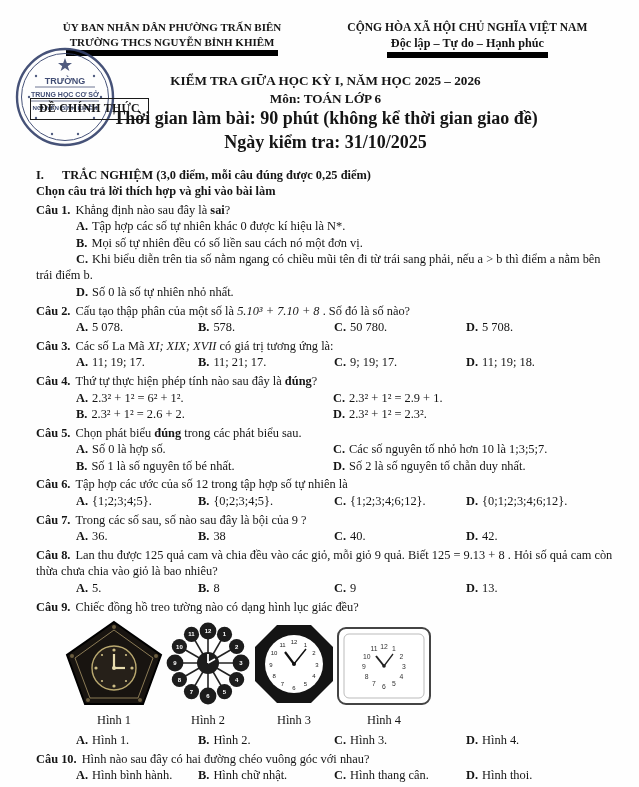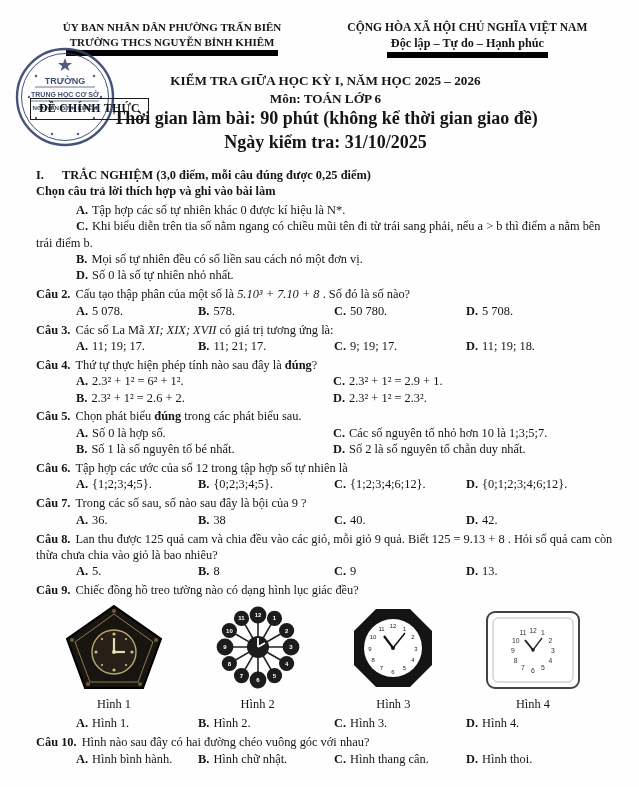--- a/index.html
+++ b/index.html
@@ -41,21 +41,21 @@
   .question { margin-top:2.5px; }
   .q-label { margin-right:5px; }
   .opt b { margin-right:4px; }
   .opt-stack .opt { text-indent:40px; }
   .grid4 { display:grid; grid-template-columns:122px 136px 132px 1fr; margin-left:40px; }
   .grid2 { display:grid; grid-template-columns:257px 1fr; margin-left:40px; }
   .bold-em { font-weight:bold; }
   .italic-em { font-style:italic; }
 
   
-  .figures { display:flex; justify-content:space-between; align-items:flex-end; padding:5px 34px 0 28px; }
+  .figures { display:flex; justify-content:flex-start; align-items:flex-end; padding:5px 34px 0 28px; }
   .figure { text-align:center; }
   .figure .cap { margin-top:2px; }
 </style>
 </head>
 <body>
 
 <div class="page">
 
   <svg class="seal" width="102" height="102" viewBox="0 0 102 102">
     <g fill="none" stroke="#33406a" opacity="0.9">
@@ -108,24 +108,25 @@
       <p class="t4">Ngày kiểm tra: 31/10/2025</p>
     </div>
 
     <div class="section-head">
       <span class="sec-num">I.</span>
       <span>TRẮC NGHIỆM (3,0 điểm, mỗi câu đúng được 0,25 điểm)</span>
     </div>
     <p class="instruction">Chọn câu trả lời thích hợp và ghi vào bài làm</p>
 
     <div class="question">
+      <p><b class="q-label">Câu 1.</b><span>Khẳng định nào sau đây là </span><b class="bold-em">sai</b><span>?</span></p>
       <div class="opt-stack">
         <p class="opt"><b>A.</b><span>Tập hợp các số tự nhiên khác 0 được kí hiệu là N*.</span></p>
+        <p class="opt"><b>B.</b><span>Mọi số tự nhiên đều có số liền sau cách nó một đơn vị.</span></p>
         <p class="opt"><b>C.</b><span>Khi biểu diễn trên tia số nằm ngang có chiều mũi tên đi từ trái sang phải, nếu a &gt; b thì điểm a nằm bên trái điểm b.</span></p>
-        <p class="opt"><b>B.</b><span>Mọi số tự nhiên đều có số liền sau cách nó một đơn vị.</span></p>
         <p class="opt"><b>D.</b><span>Số 0 là số tự nhiên nhỏ nhất.</span></p>
       </div>
     </div>
 
     <div class="question">
       <p><b class="q-label">Câu 2.</b><span>Cấu tạo thập phân của một số là </span><span class="italic-em">5.10³ + 7.10 + 8</span><span> . Số đó là số nào?</span></p>
       <div class="grid4">
         <p class="opt"><b>A.</b><span>5 078.</span></p>
         <p class="opt"><b>B.</b><span>578.</span></p>
         <p class="opt"><b>C.</b><span>50 780.</span></p>

